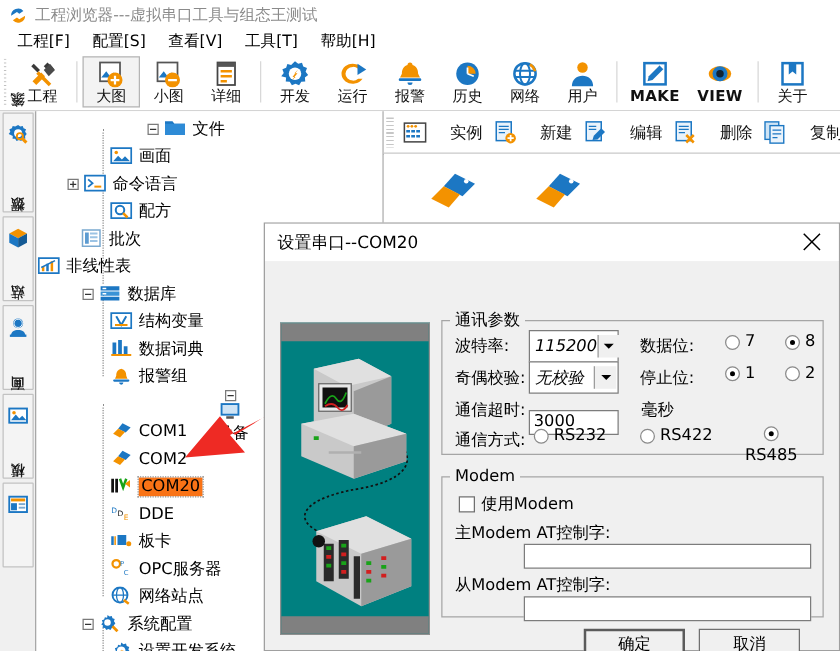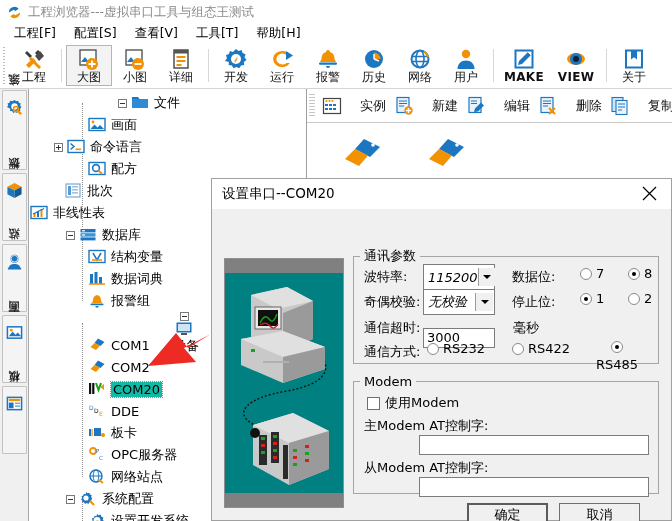--- a/index.html
+++ b/index.html
@@ -90,21 +90,21 @@
     position: relative; flex: none; margin-right: 4px;
   }
   .node .exp::before {
     content: ""; position: absolute; left: 1px; top: 3px; width: 5px; height: 1px; background: #333;
   }
   .node .exp.plus::after {
     content: ""; position: absolute; left: 3px; top: 1px; width: 1px; height: 5px; background: #333;
   }
   .node .nicon { width: 18px; height: 16px; flex: none; margin-right: 5px; position: relative; }
   .node .nlabel { font-size: 13px; color: #000; white-space: nowrap; }
-  .node .nlabel.sel { background: #14b8a6; outline: 1px dotted #8f8f8f; padding: 0 2px; }
+  .node .nlabel.sel { background: #f97316; outline: 1px dotted #8f8f8f; padding: 0 2px; }
   .tree-vline {
     position: absolute; width: 0; border-left: 1px dotted #8d8d8d;
   }
 
   
   #rightpane {
     position: absolute; left: 306px; top: 89px; width: 366px; height: 432px;
     background: #ffffff; border-left: 1px solid #9f9f9f;
   }
   #subtoolbar {

